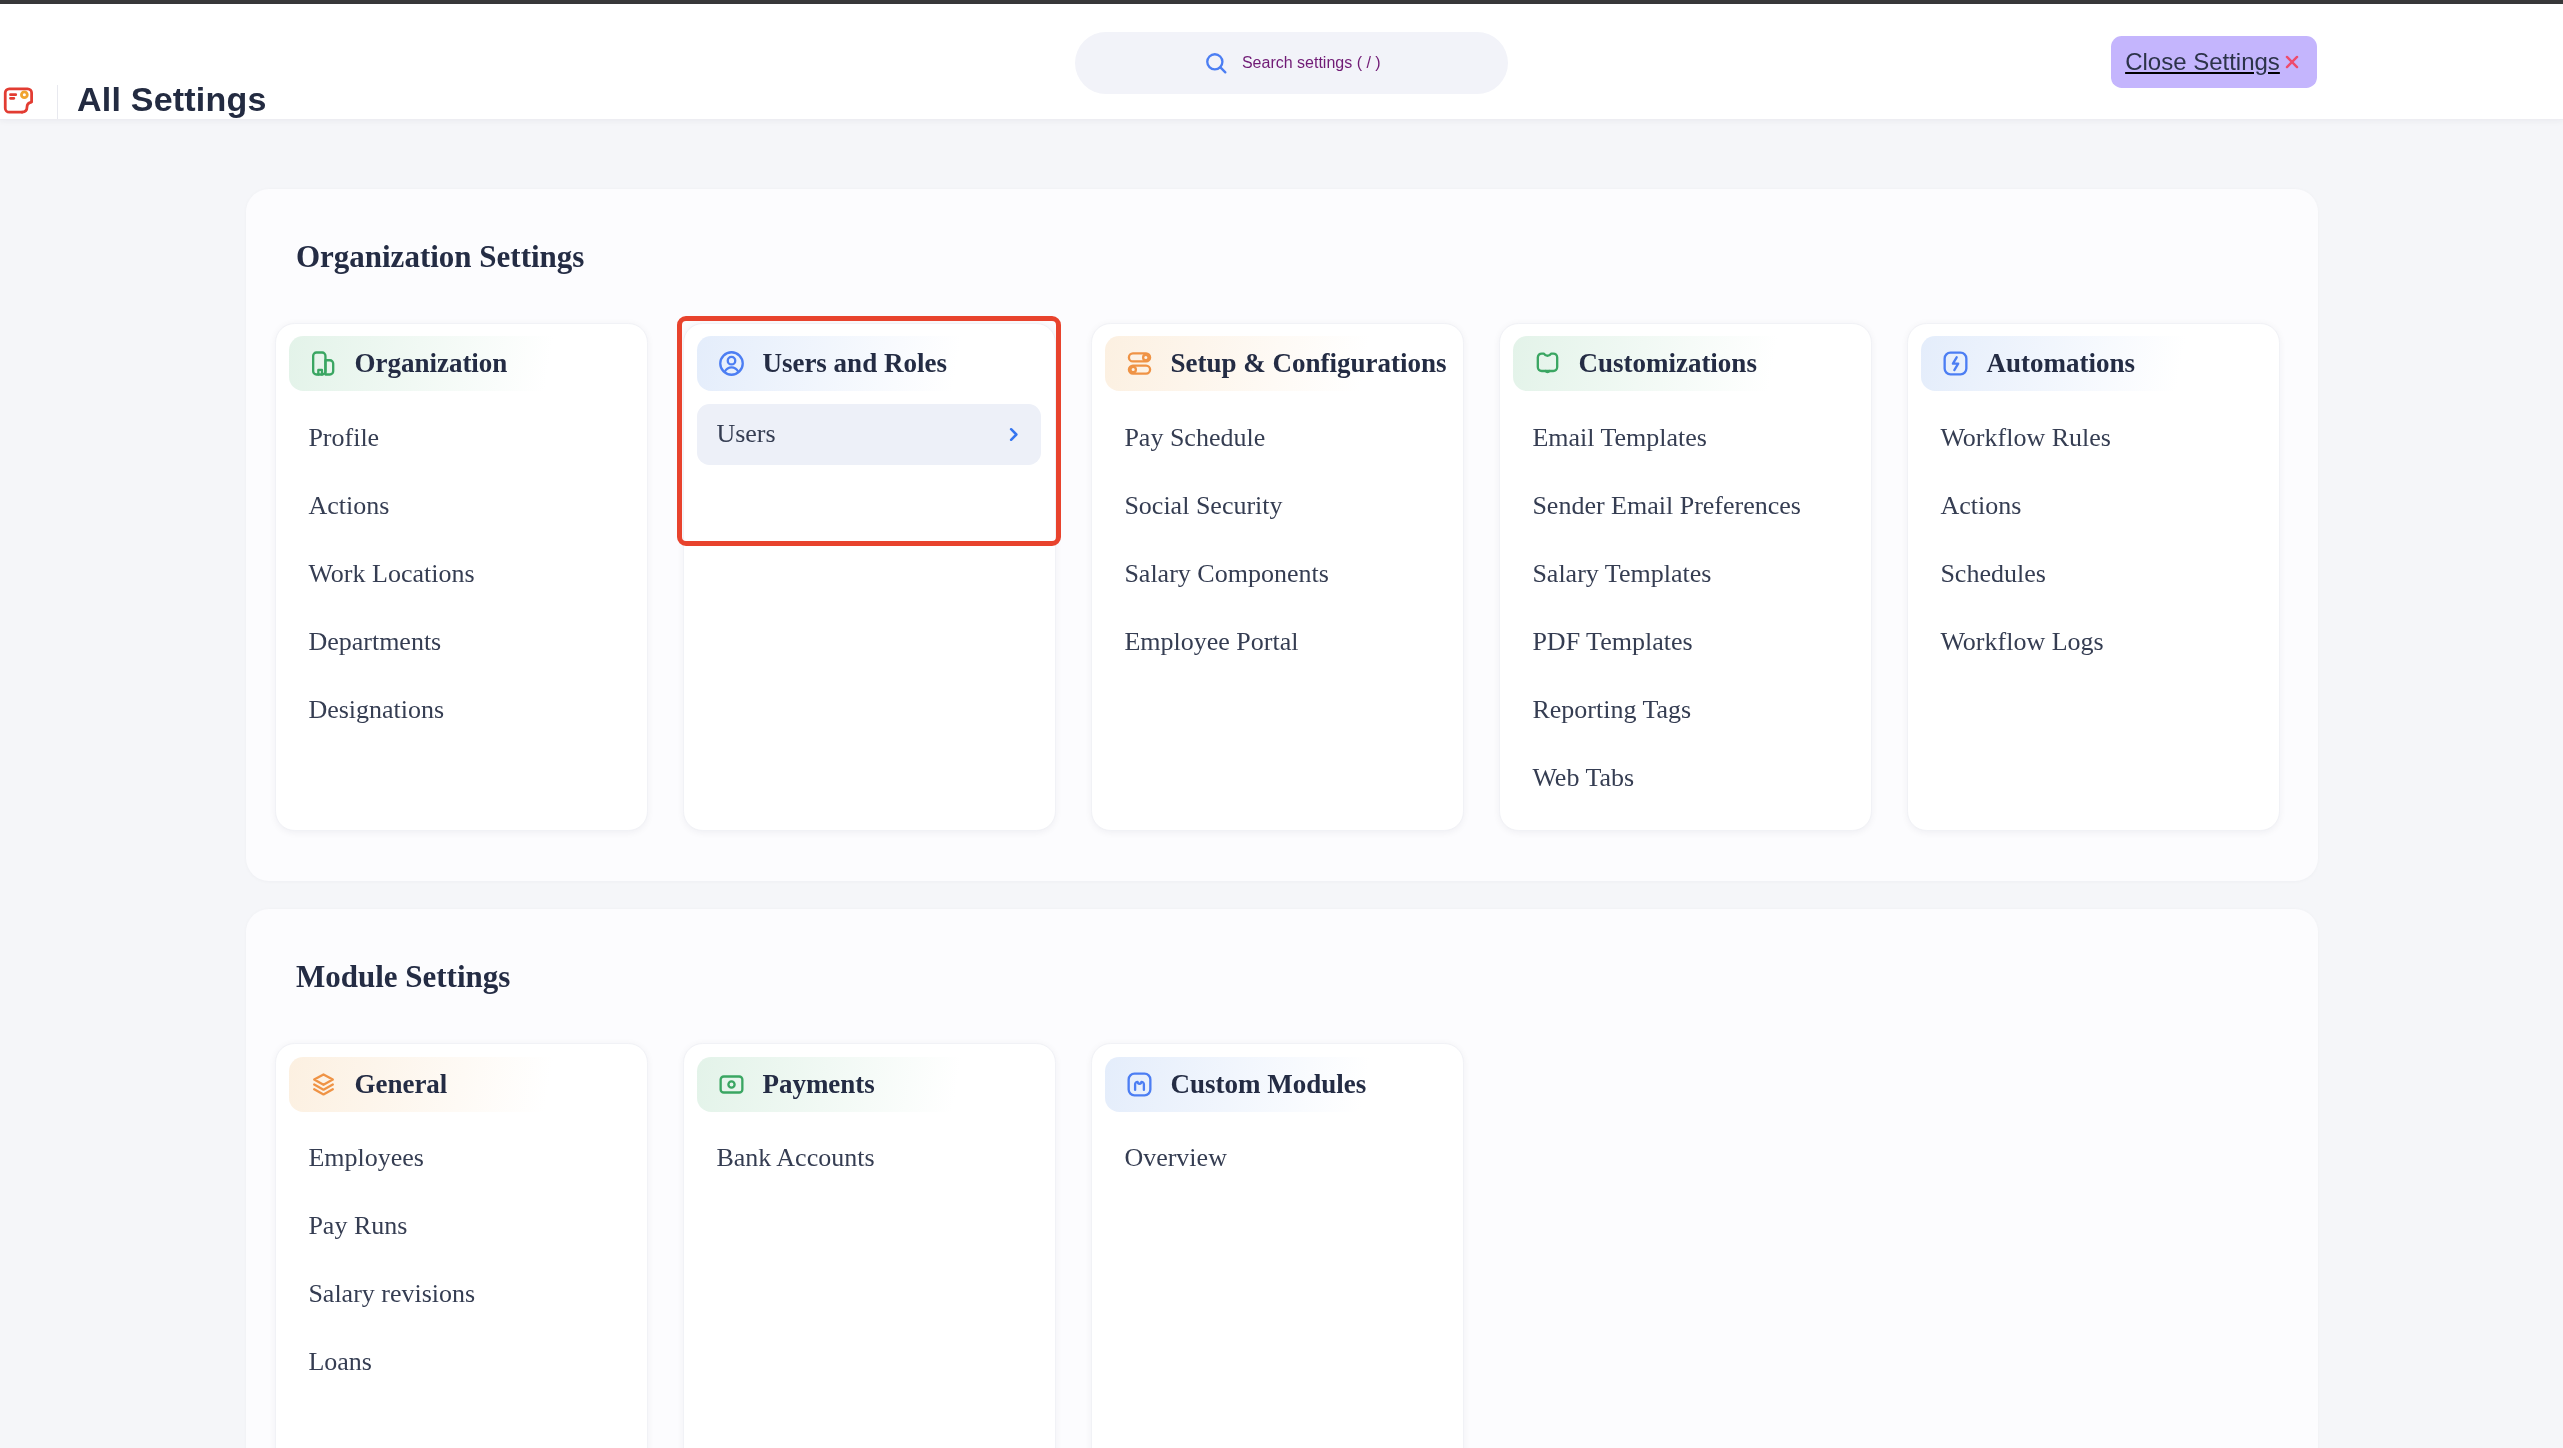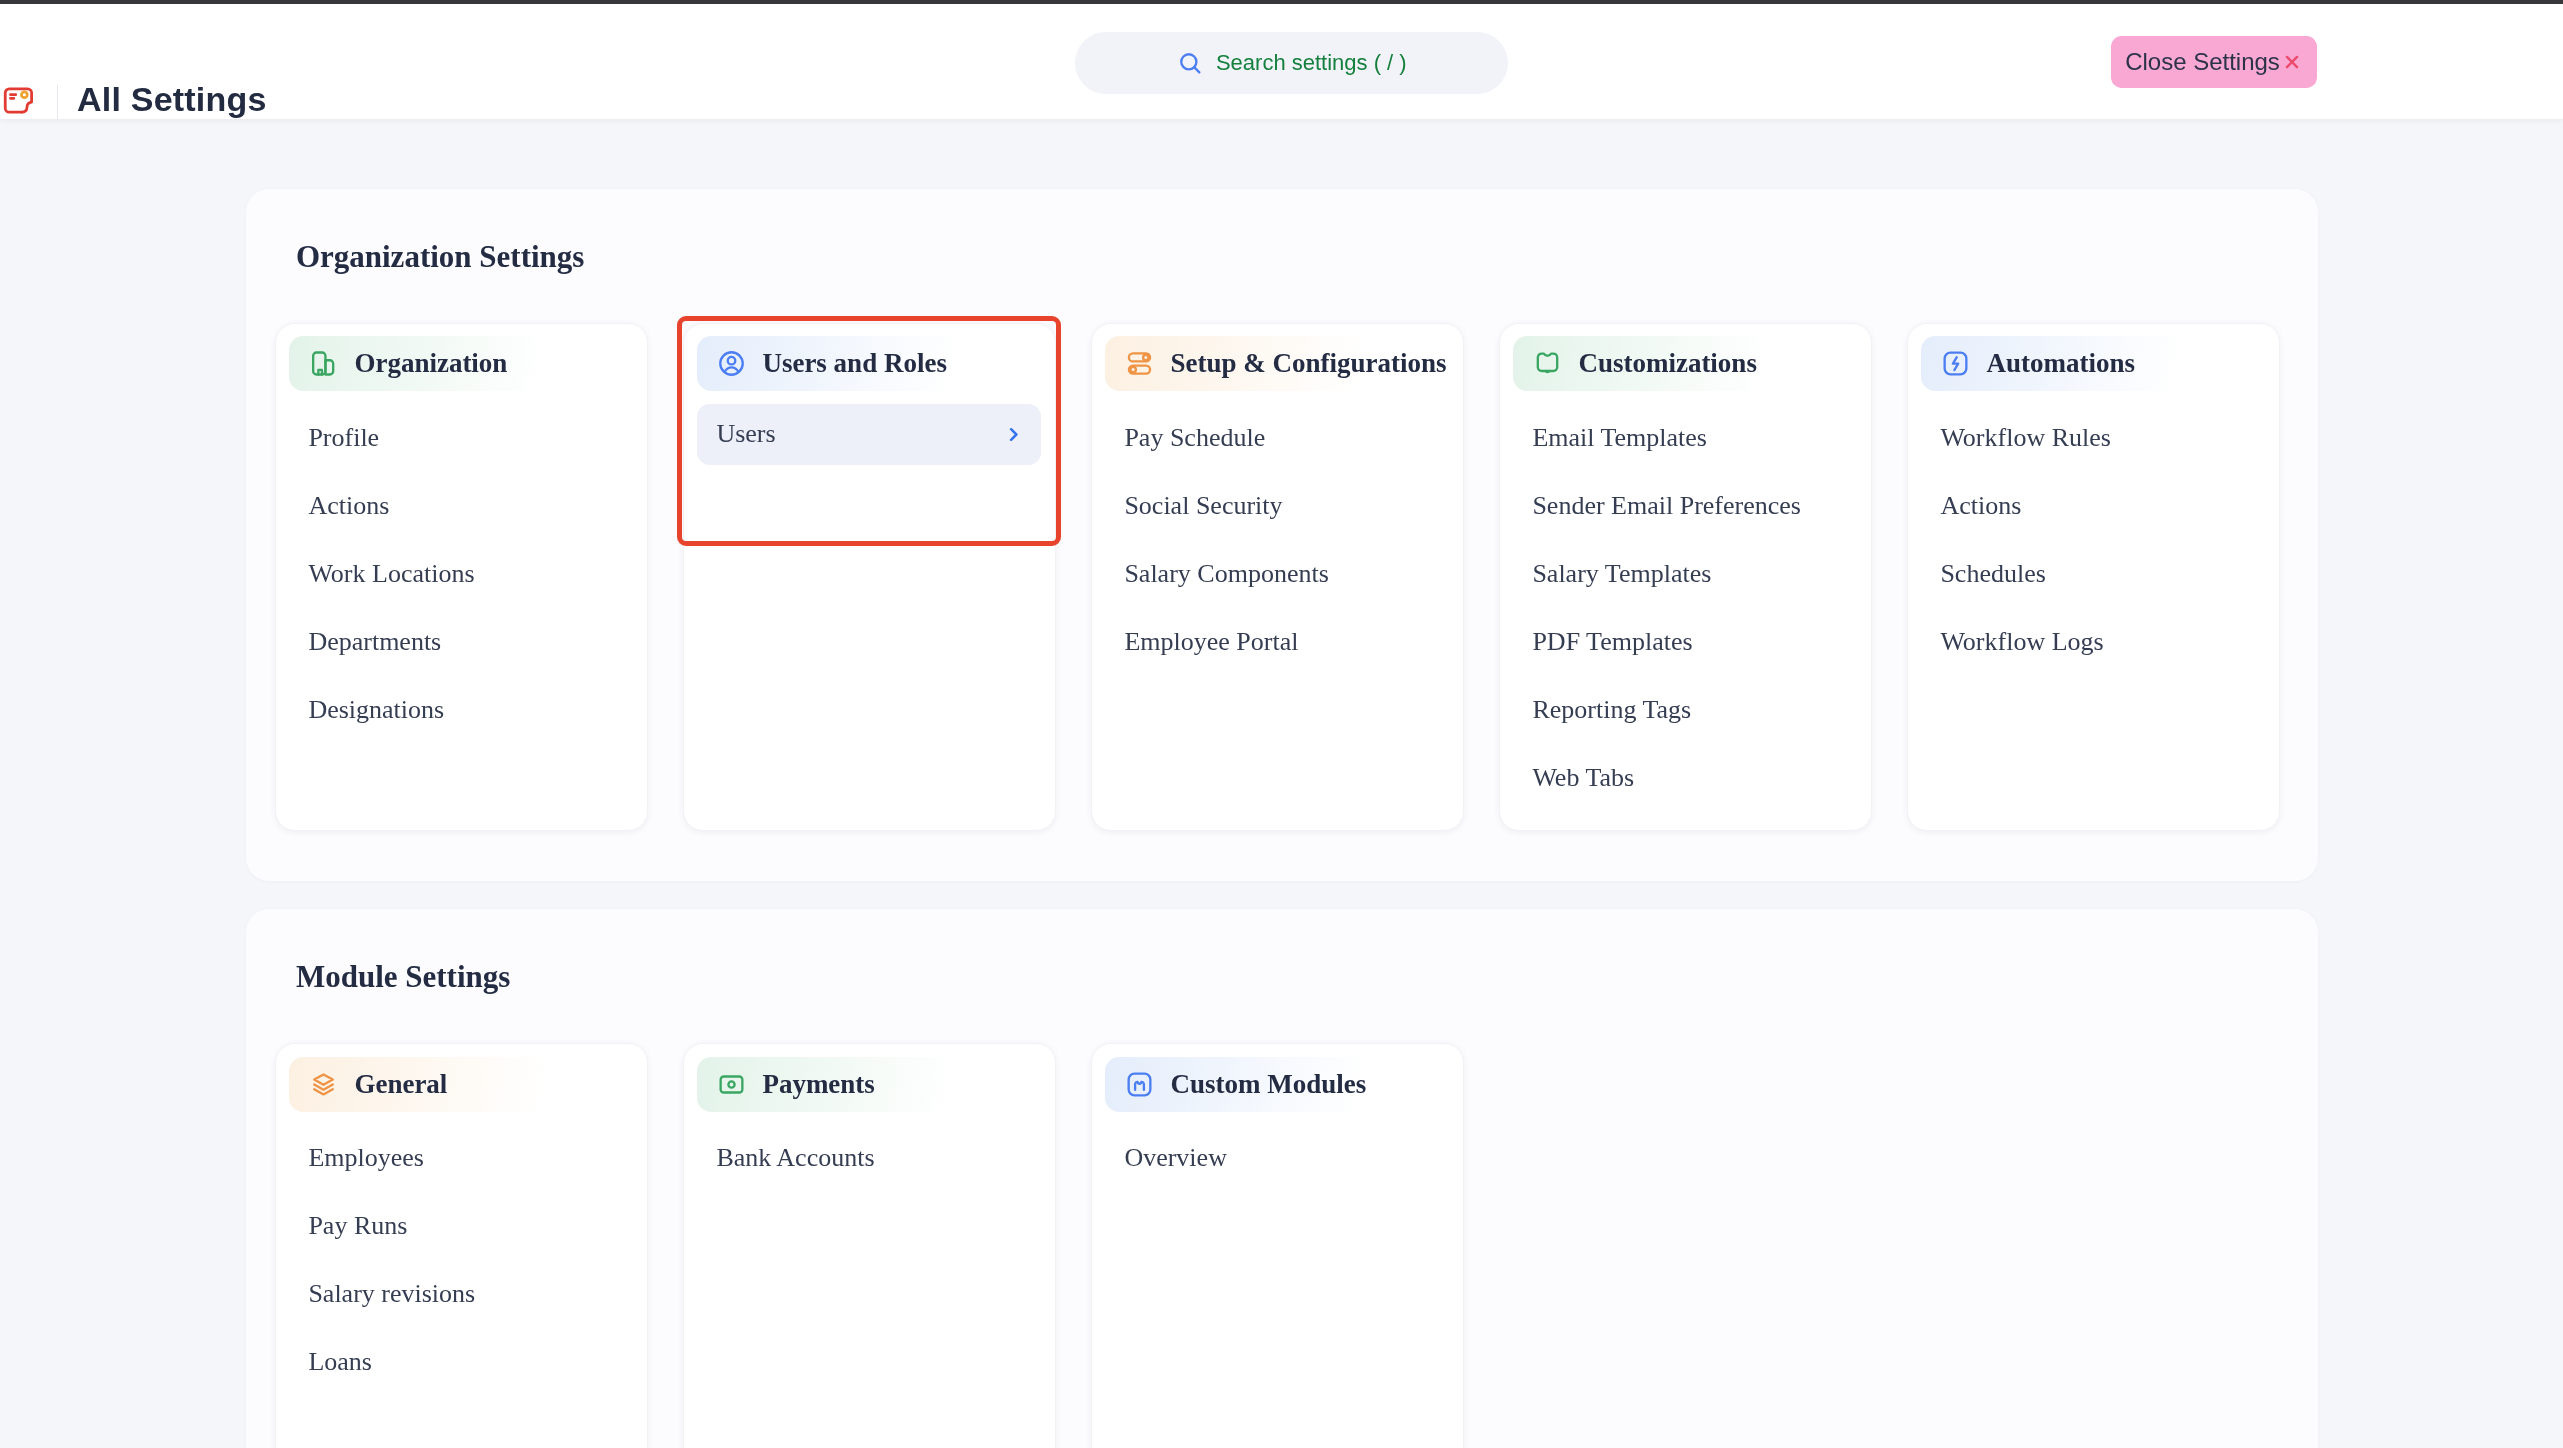--- a/index.html
+++ b/index.html
@@ -15,25 +15,25 @@
     display:flex; align-items:flex-end; }
   .logo-wrap { display:flex; align-items:center; }
   .logo-wrap svg { width:37px; height:37px; }
   .header-divider { width:0.9px; height:34px; background:#e8e9ef; margin:0 19.6px; }
   .app-title { font-size:34px; font-weight:700; color:#232b41; letter-spacing:0.2px; }
 
   .search-bar { position:absolute; left:1075px; top:28.5px; width:433px; height:62px;
     background:#f2f3f9; border-radius:31px; display:flex; align-items:center;
     justify-content:center; gap:11.6px; }
   .search-bar svg { width:28px; height:28px; }
-  .search-text { font-size:22px; color:#15803d; }
+  .search-text { font-size:16px; color:#701a75; }
 
   .close-btn { position:absolute; left:2111px; top:32px; width:206px; height:52px;
-    background:#f9a8d4; border-radius:10.7px; border:none; display:flex;
-    align-items:center; justify-content:center; gap:1px; }
+    background:#c4b5fd; border-radius:10.7px; border:none; display:flex;
+    align-items:center; justify-content:center; gap:1px;text-decoration:underline; }
   .close-label { font-size:24px; color:#2c3349; }
   .close-btn svg { width:22px; height:22px; }
 
   
   .panel { width:2072px; margin-left:246px; background:#fcfcfe; border-radius:23px;
     box-shadow:0 0.9px 3.6px rgba(23,28,63,.03); padding:48px 28.5px 48px;font-family:Liberation Serif, serif; }
   .panel-1 { margin-top:69px; height:692px; }
   .panel-2 { margin-top:28.5px; height:659px; }
   .section-heading { font-size:31px; font-weight:600; color:#242c44;
     margin-left:21.4px; line-height:39px; }

